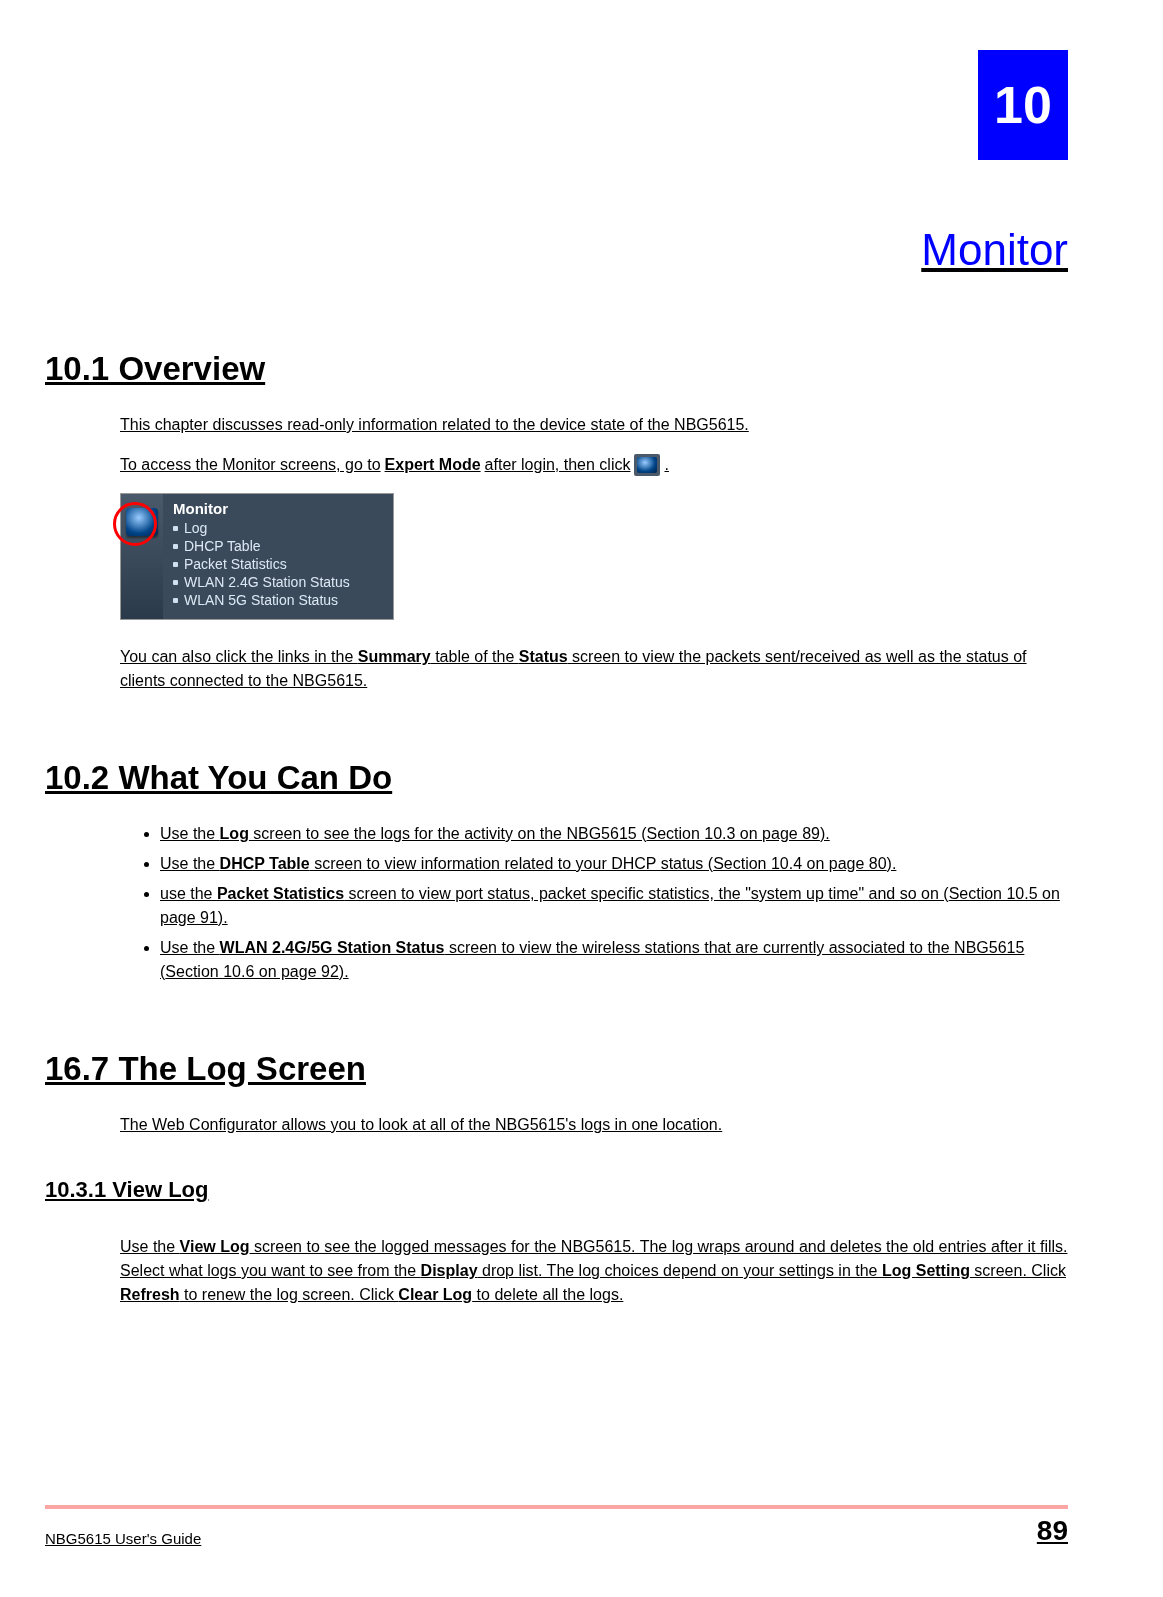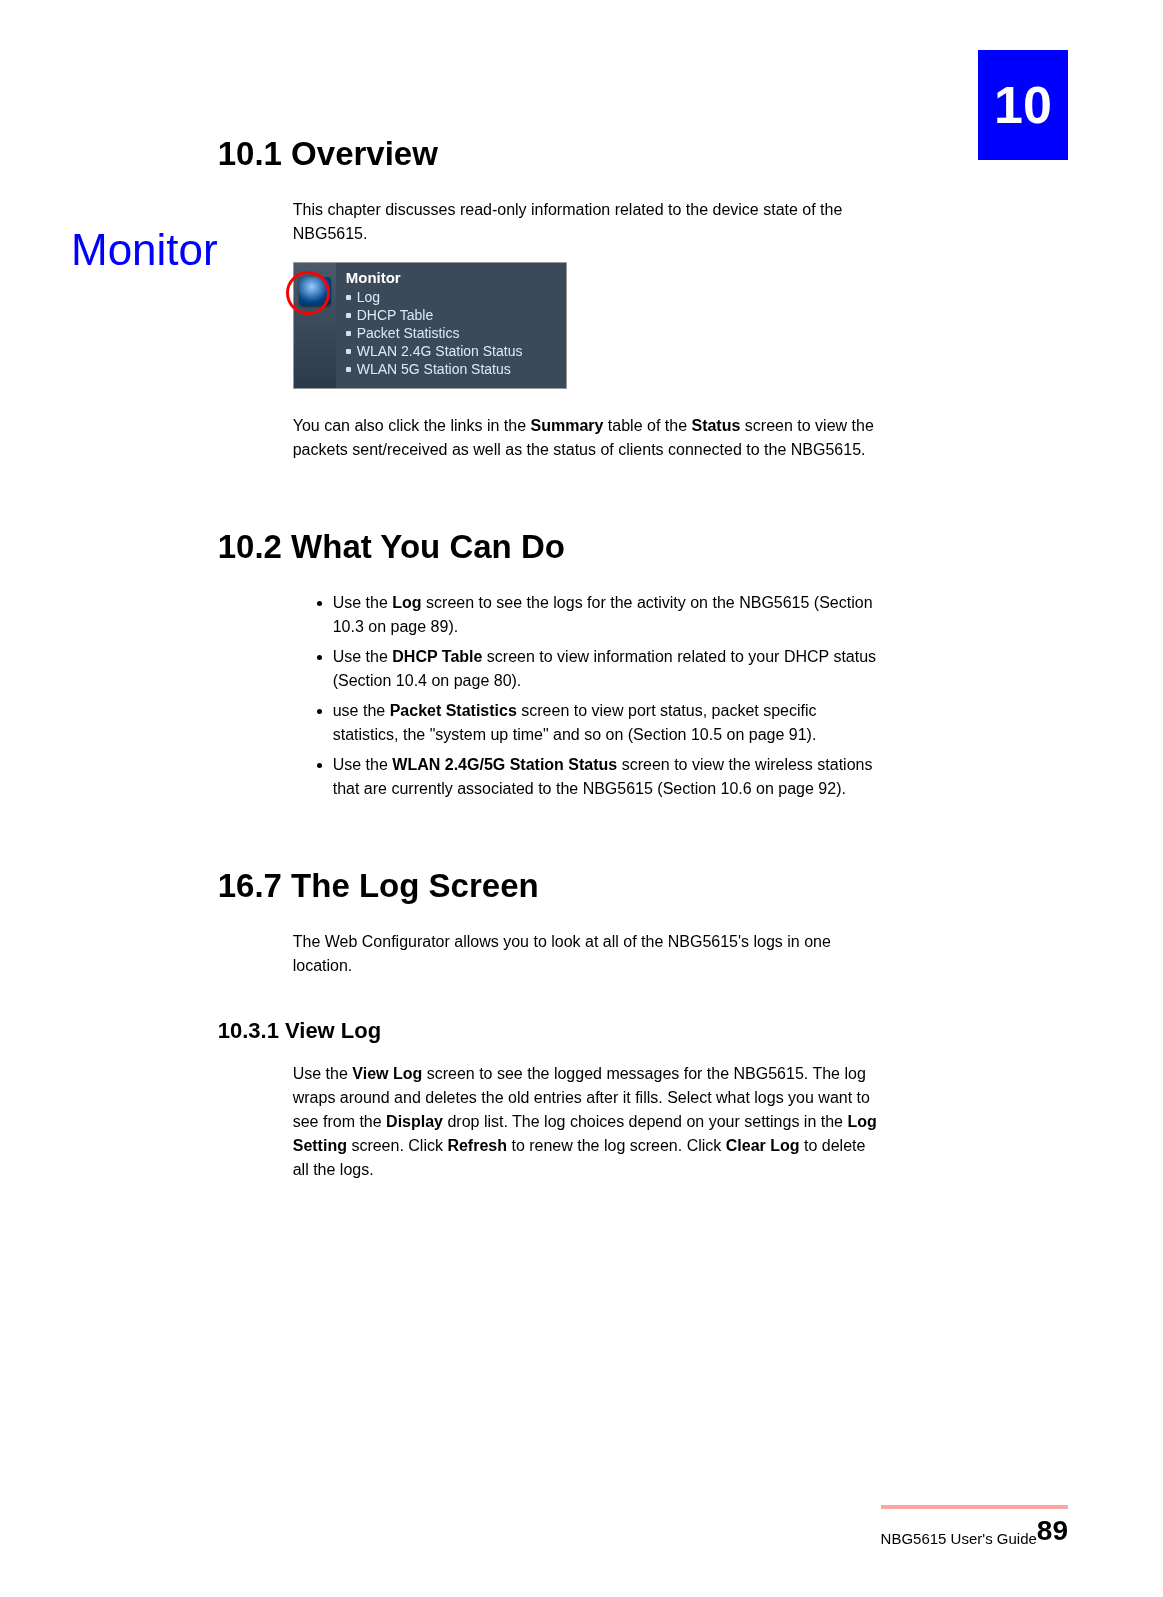--- a/index.html
+++ b/index.html
@@ -5,24 +5,25 @@
     * { margin: 0; padding: 0; box-sizing: border-box; }
     body {
       font-family: Verdana, Arial, sans-serif;
       background: #fff;
       width: 1163px;
       height: 1597px;
       position: relative;
       color: #000;
     }
     .page {
-      padding: 60px 95px 50px 71px;
+      padding: 60px 95px 50px 45px;
       height: 100%;
       display: flex;
-      flex-direction: row;
+      flex-direction: column;
+      text-decoration: underline;
     }
     .chapter-box {
       position: absolute;
       top: 50px;
       right: 95px;
       width: 90px;
       height: 110px;
       background: #0000ff;
       color: #fff;
       display: flex;
@@ -53,21 +54,21 @@
       margin-bottom: 25px;
     }
     h2.section-heading.sub {
       margin-top: 66px;
     }
     h3.subsection-heading {
       font-size: 22px;
       font-family: Arial, sans-serif;
       font-weight: bold;
       margin-top: 40px;
-      margin-bottom: 18px;
+      margin-bottom: 32px;
       margin-left: 0;
     }
     .body-text {
       font-size: 16px;
       line-height: 1.5;
       margin-left: 75px;
       margin-bottom: 16px;
     }
     .body-text-inline {
       display: flex;
@@ -180,20 +181,27 @@
   </div>
 
   <h1 class="chapter-title">Monitor</h1>
 
   <div class="content">
 
     <h2 class="section-heading">10.1  Overview</h2>
 
     <p class="body-text">This chapter discusses read-only information related to the device state of the NBG5615.</p>
 
+    <p class="body-text body-text-inline">
+      <span>To access the Monitor screens, go to </span>
+      <span class="bold">Expert Mode</span>
+      <span> after login, then click </span>
+      <span class="icon-monitor-small"></span>
+      <span>.</span>
+    </p>
 
     <div class="menu-screenshot">
       <div class="menu-body">
         <div class="menu-iconcol">
           <div class="menu-monitor-icon"></div>
           <div class="menu-circle"></div>
         </div>
         <div class="menu-list">
           <div class="menu-header">Monitor</div>
           <div class="menu-item">

